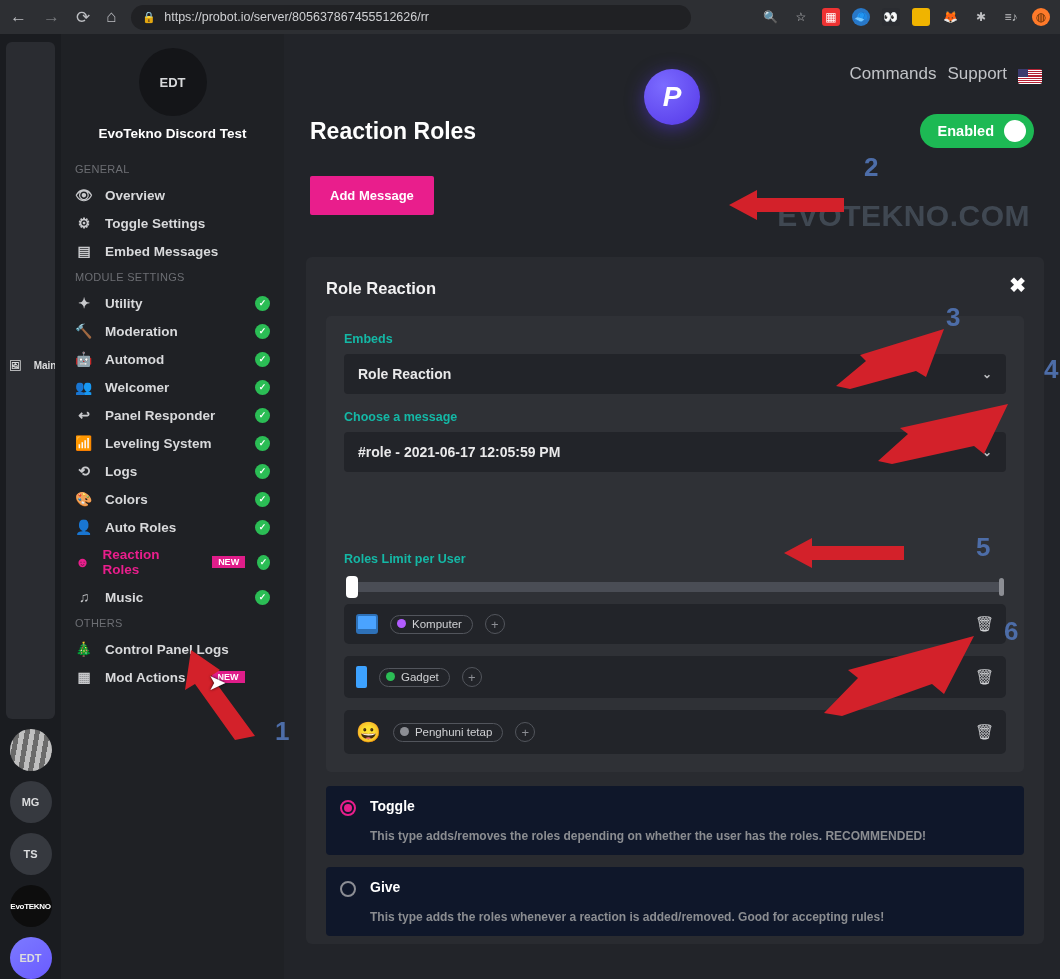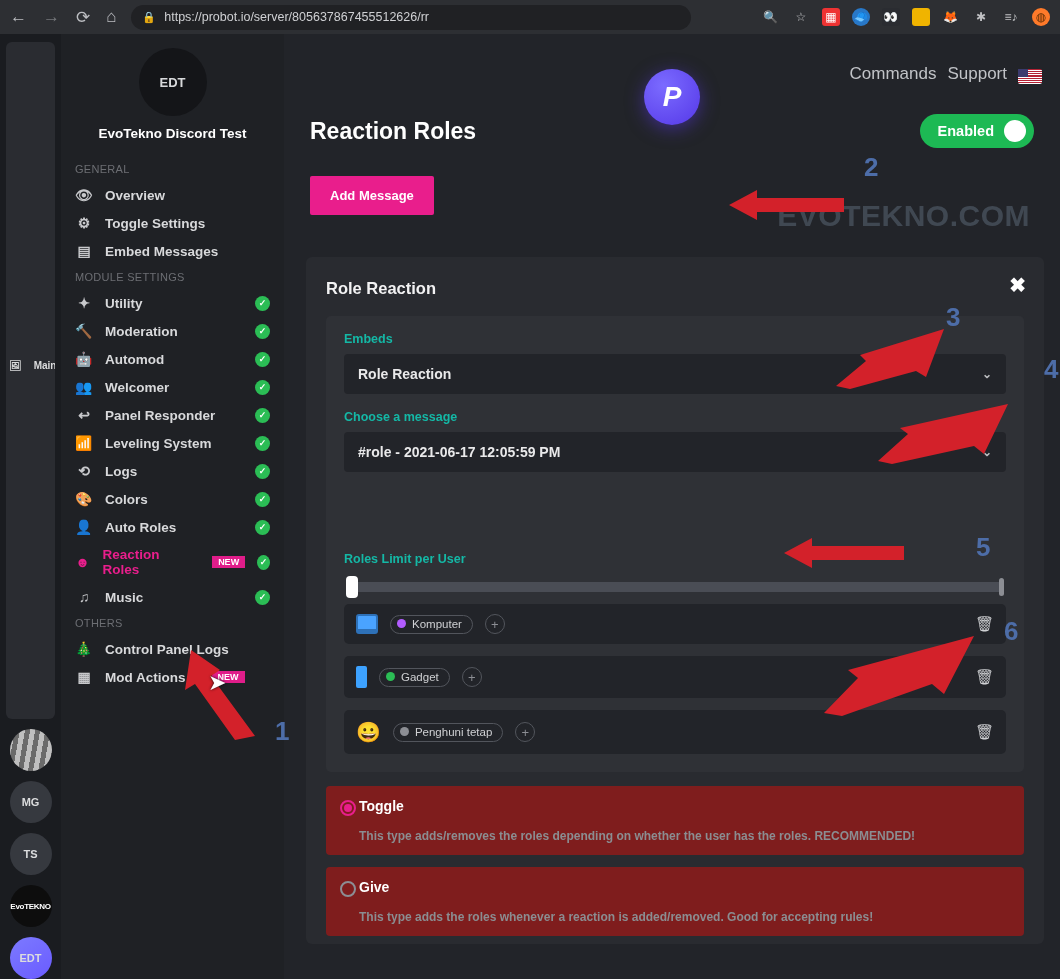--- a/index.html
+++ b/index.html
@@ -58,21 +58,21 @@
   .slider .thumb{position:absolute;left:0;top:-6px;width:12px;height:22px;background:#fff;border-radius:4px}
   .slider .end{position:absolute;right:0;top:-4px;width:5px;height:18px;background:#8c8e94;border-radius:3px}
   
   .role-row{background:#222429;border-radius:5px;padding:10px 12px;display:flex;align-items:center;gap:12px;margin-top:12px}
   .emoji-box{width:22px;height:20px;border-radius:3px}
   .pill{border:1px solid #52555c;border-radius:14px;padding:2px 10px 3px 6px;display:flex;align-items:center;gap:6px;font-size:11.5px;color:#cfd0d3}
   .dot{width:9px;height:9px;border-radius:50%}
   .plus{width:20px;height:20px;border:1px solid #52555c;border-radius:50%;display:flex;align-items:center;justify-content:center;color:#8c8e94;font-size:13px}
   .trash{margin-left:auto;color:#cfd0d3;font-size:15px}
   
-  .radio-row{background:#7f1d1d;border-radius:4px;padding:12px 14px;display:flex;gap:3px;margin-top:12px}
+  .radio-row{background:#0f172a;border-radius:4px;padding:12px 14px;display:flex;gap:14px;margin-top:12px}
   .radio{width:16px;height:16px;border:2px solid #8c8e94;border-radius:50%;margin-top:2px;flex:none;position:relative}
   .radio.sel{border-color:#e91e8c}
   .radio.sel::after{content:"";position:absolute;inset:2px;border-radius:50%;background:#e91e8c}
   .radio-row .t{color:#fff;font-weight:800;font-size:14px}
   .radio-row .d{color:#8b8d91;font-size:12px;font-weight:600;margin-top:15px}
   
   .arrow{position:absolute;pointer-events:none}
   .num{position:absolute;color:#4d6da8;font-size:26px;font-weight:800}
   .cursor{position:absolute;font-size:22px;color:#fff;text-shadow:0 0 3px #000}
 </style>

